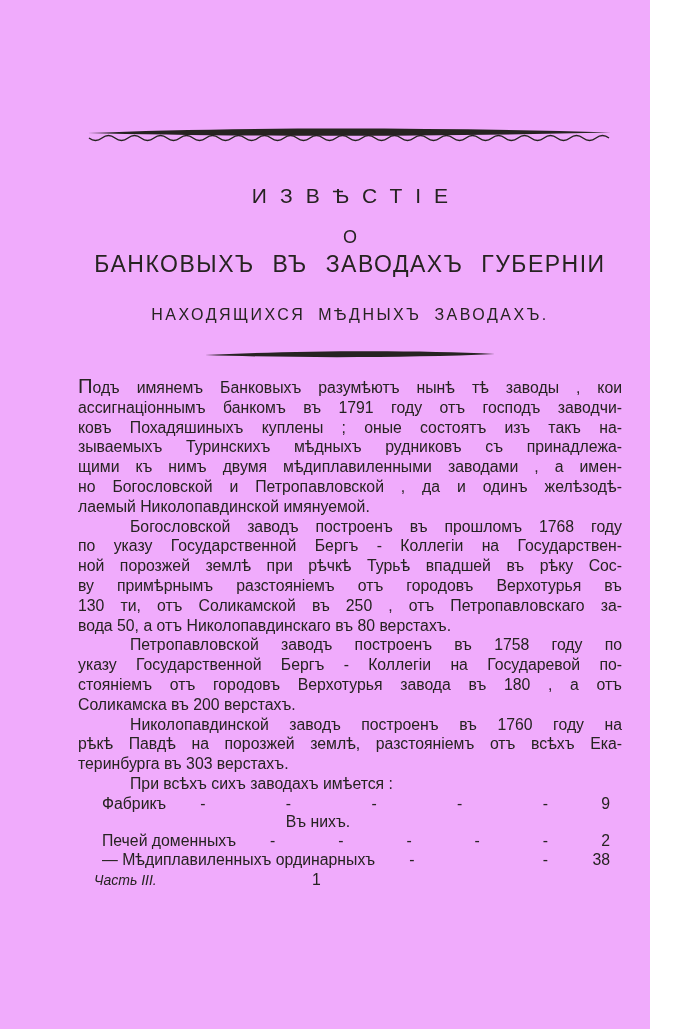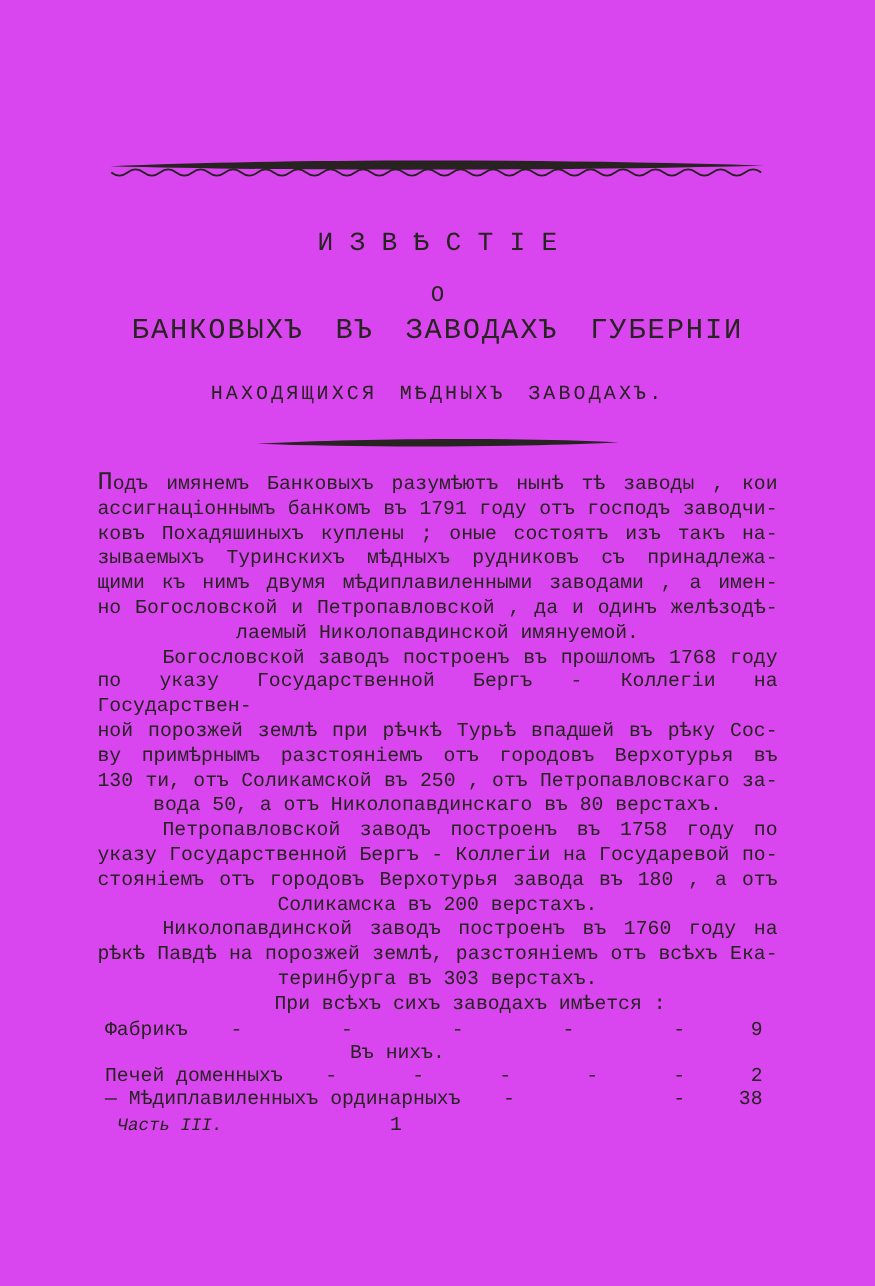--- a/index.html
+++ b/index.html
@@ -1,22 +1,22 @@
 <!DOCTYPE html>
 <html><head>
 <meta charset="utf-8">
 <style>
   html, body { margin: 0; padding: 0; background: #ffffff; }
   .page {
     position: relative;
-    width: 700px;
+    width: 650px;
     height: 1029px;
-    background: #d946ef;
+    background: #f0abfc;
     color: #262321;
-    font-family: Liberation Mono, monospace;
+    font-family: Liberation Sans, sans-serif;
     overflow: hidden;
   }
   .ornament { position: absolute; top: 126px; left: 88px; }
   .title1 {
     position: absolute; top: 184px; left: 0; width: 700px;
     text-align: center; font-size: 21px; letter-spacing: 13px;
     text-indent: 13px; 
   }
   .title-o {
     position: absolute; top: 227px; left: 0; width: 700px;
@@ -30,26 +30,26 @@
     position: absolute; top: 306px; left: 0; width: 700px;
     text-align: center; font-size: 16px; letter-spacing: 2.5px; word-spacing: 6px;
   }
   .swell { position: absolute; top: 349px; left: 205px; }
   .content {
     position: absolute; top: 377px; left: 78px; width: 544px;
     font-size: 15.8px; line-height: 19.8px;
   }
   .ln { width: 544px; }
   .jl { text-align: justify; text-align-last: justify; }
-  .pl { text-align: center; }
+  .pl { text-align: left; }
   .ind { padding-left: 52px; box-sizing: border-box; }
   .fl::first-letter { font-size: 1.28em; }
   .tbl { margin-top: 1px; }
   .trow { display: flex; align-items: baseline; line-height: 18.6px; }
-  .tlabel { margin-left: 6px; white-space: pre; }
+  .tlabel { margin-left: 24px; white-space: pre; }
   .tleader {
     flex: 1; text-align: justify; text-align-last: justify;
     padding: 0 28px 0 34px; white-space: normal;
   }
   .tval { width: 34px; text-align: right; padding-right: 12px; }
   .tsub { text-align: center; margin-right: 64px; line-height: 18.6px; }
   .footer { position: relative; margin-top: 1px; line-height: 20px; }
   .part { font-style: italic; margin-left: 16px; font-size: 14px; }
   .pnum { position: absolute; left: 234px; top: 0; }
 </style>

